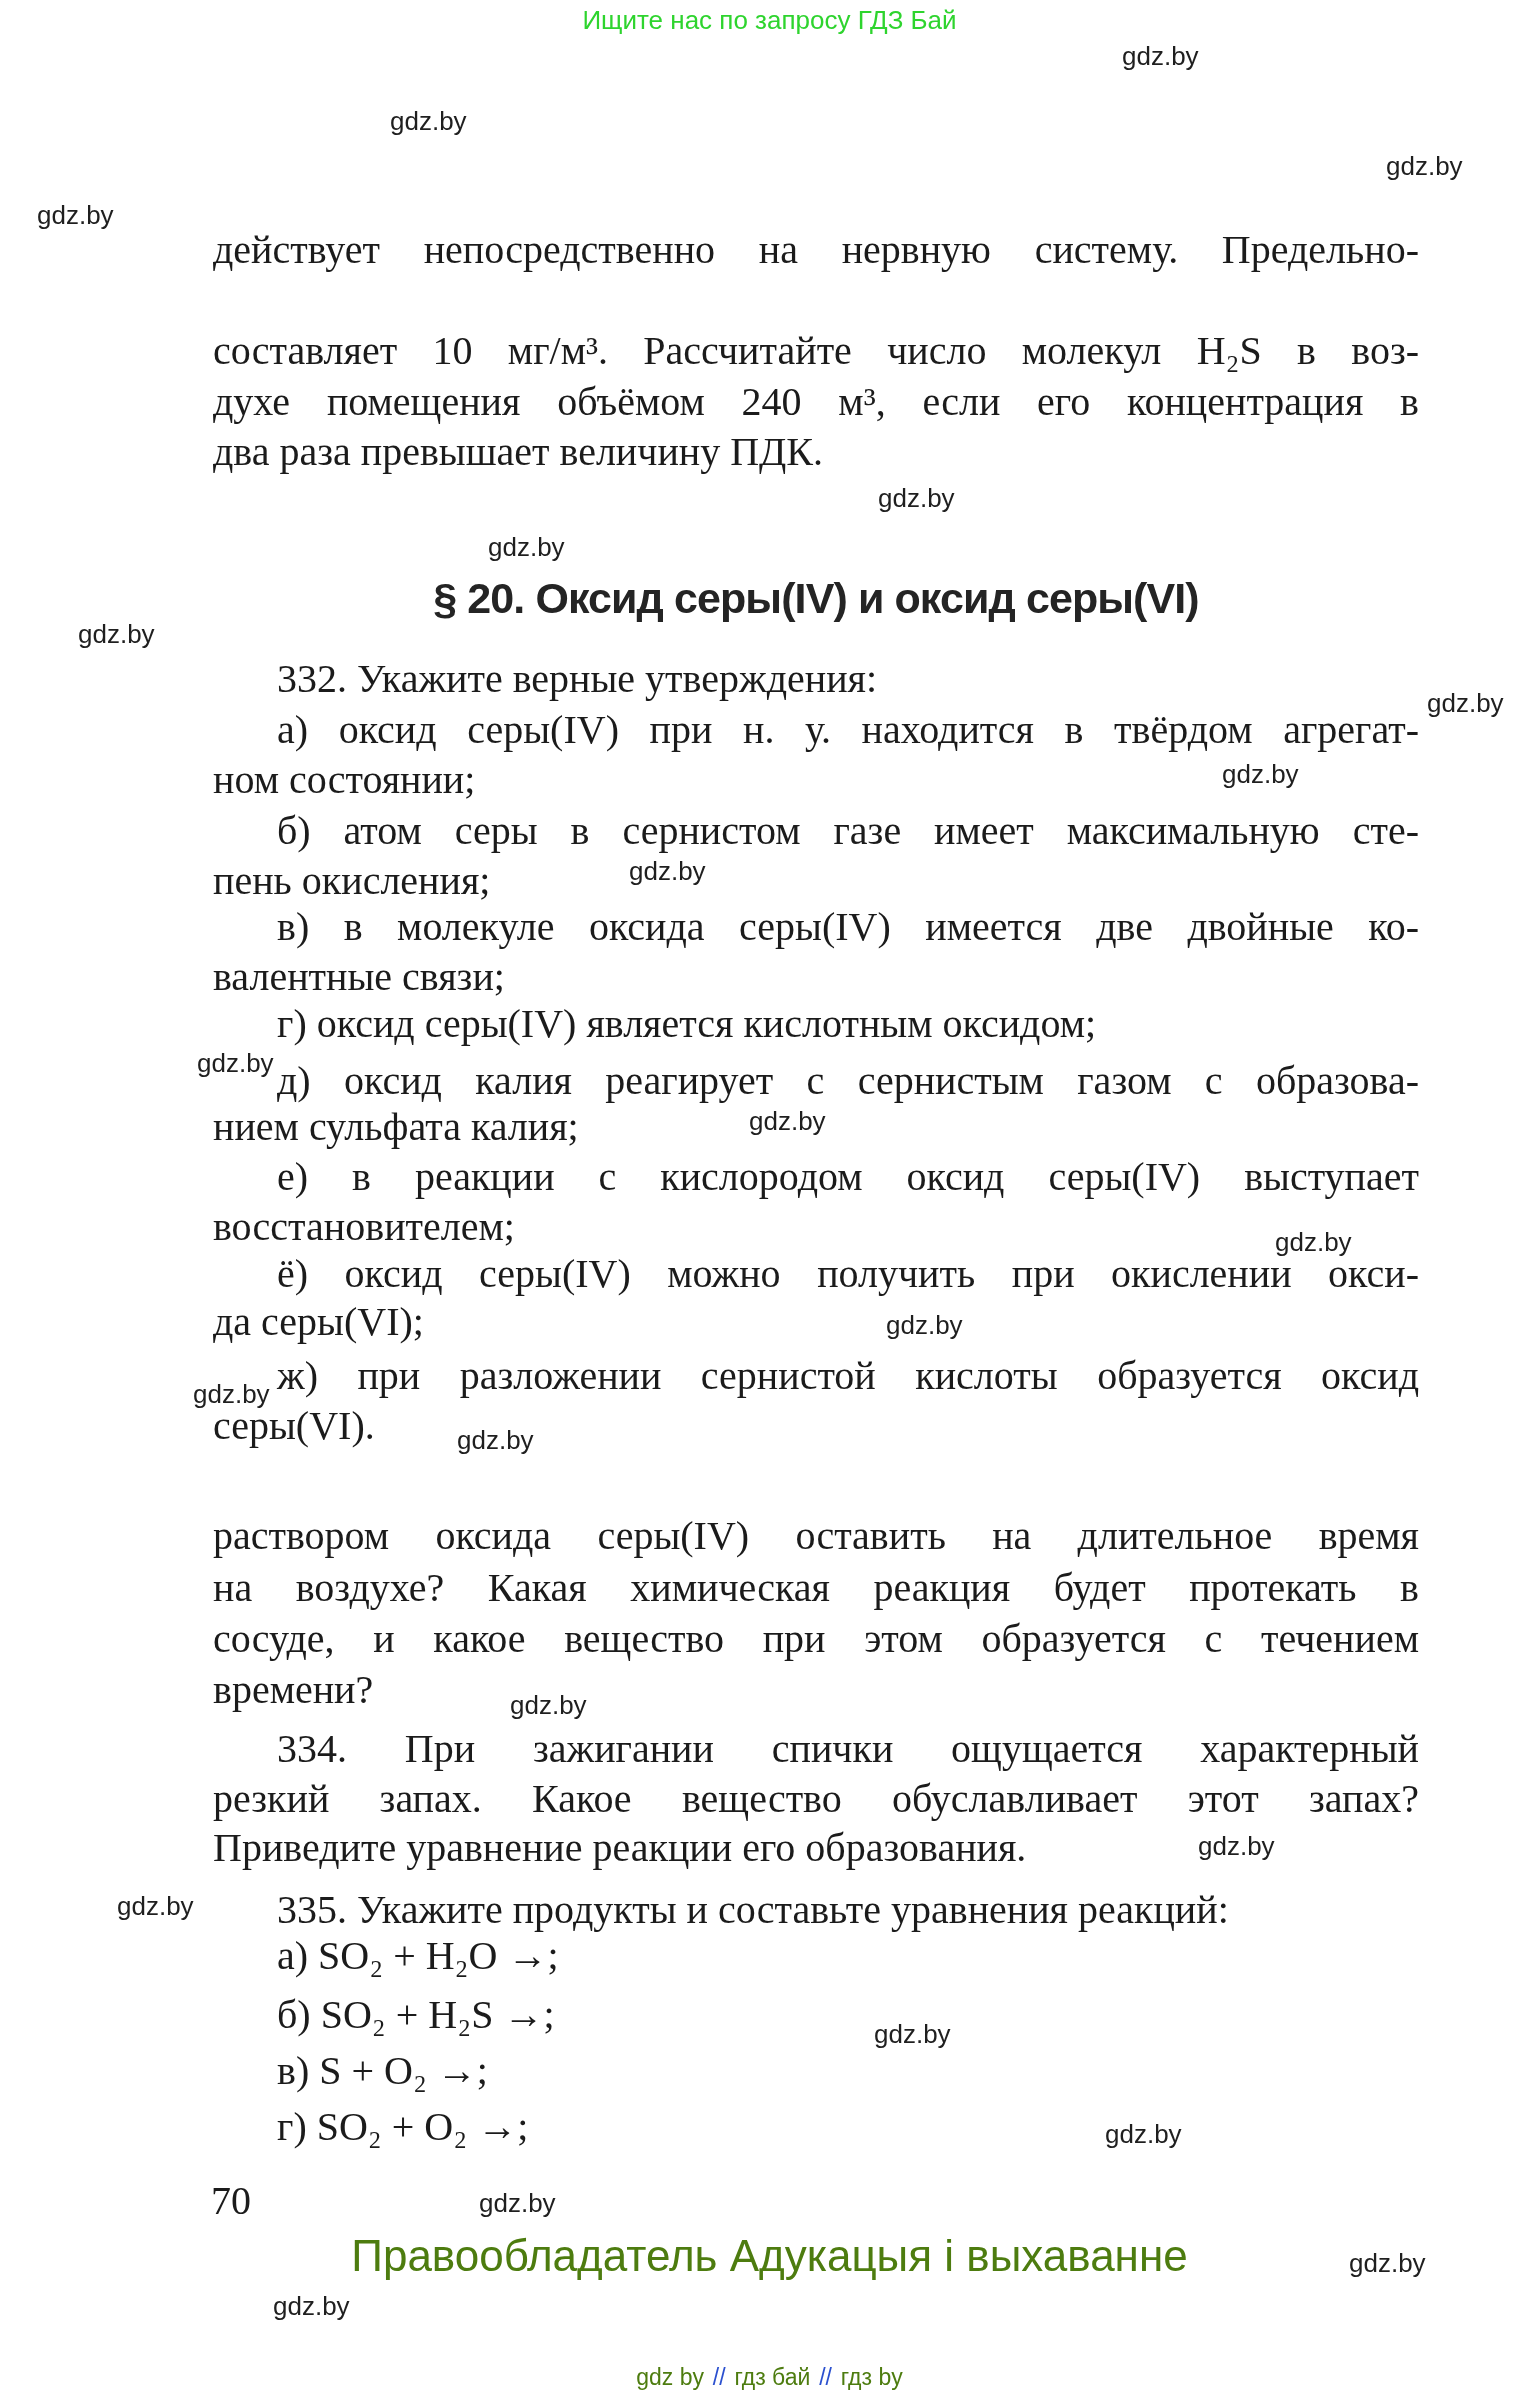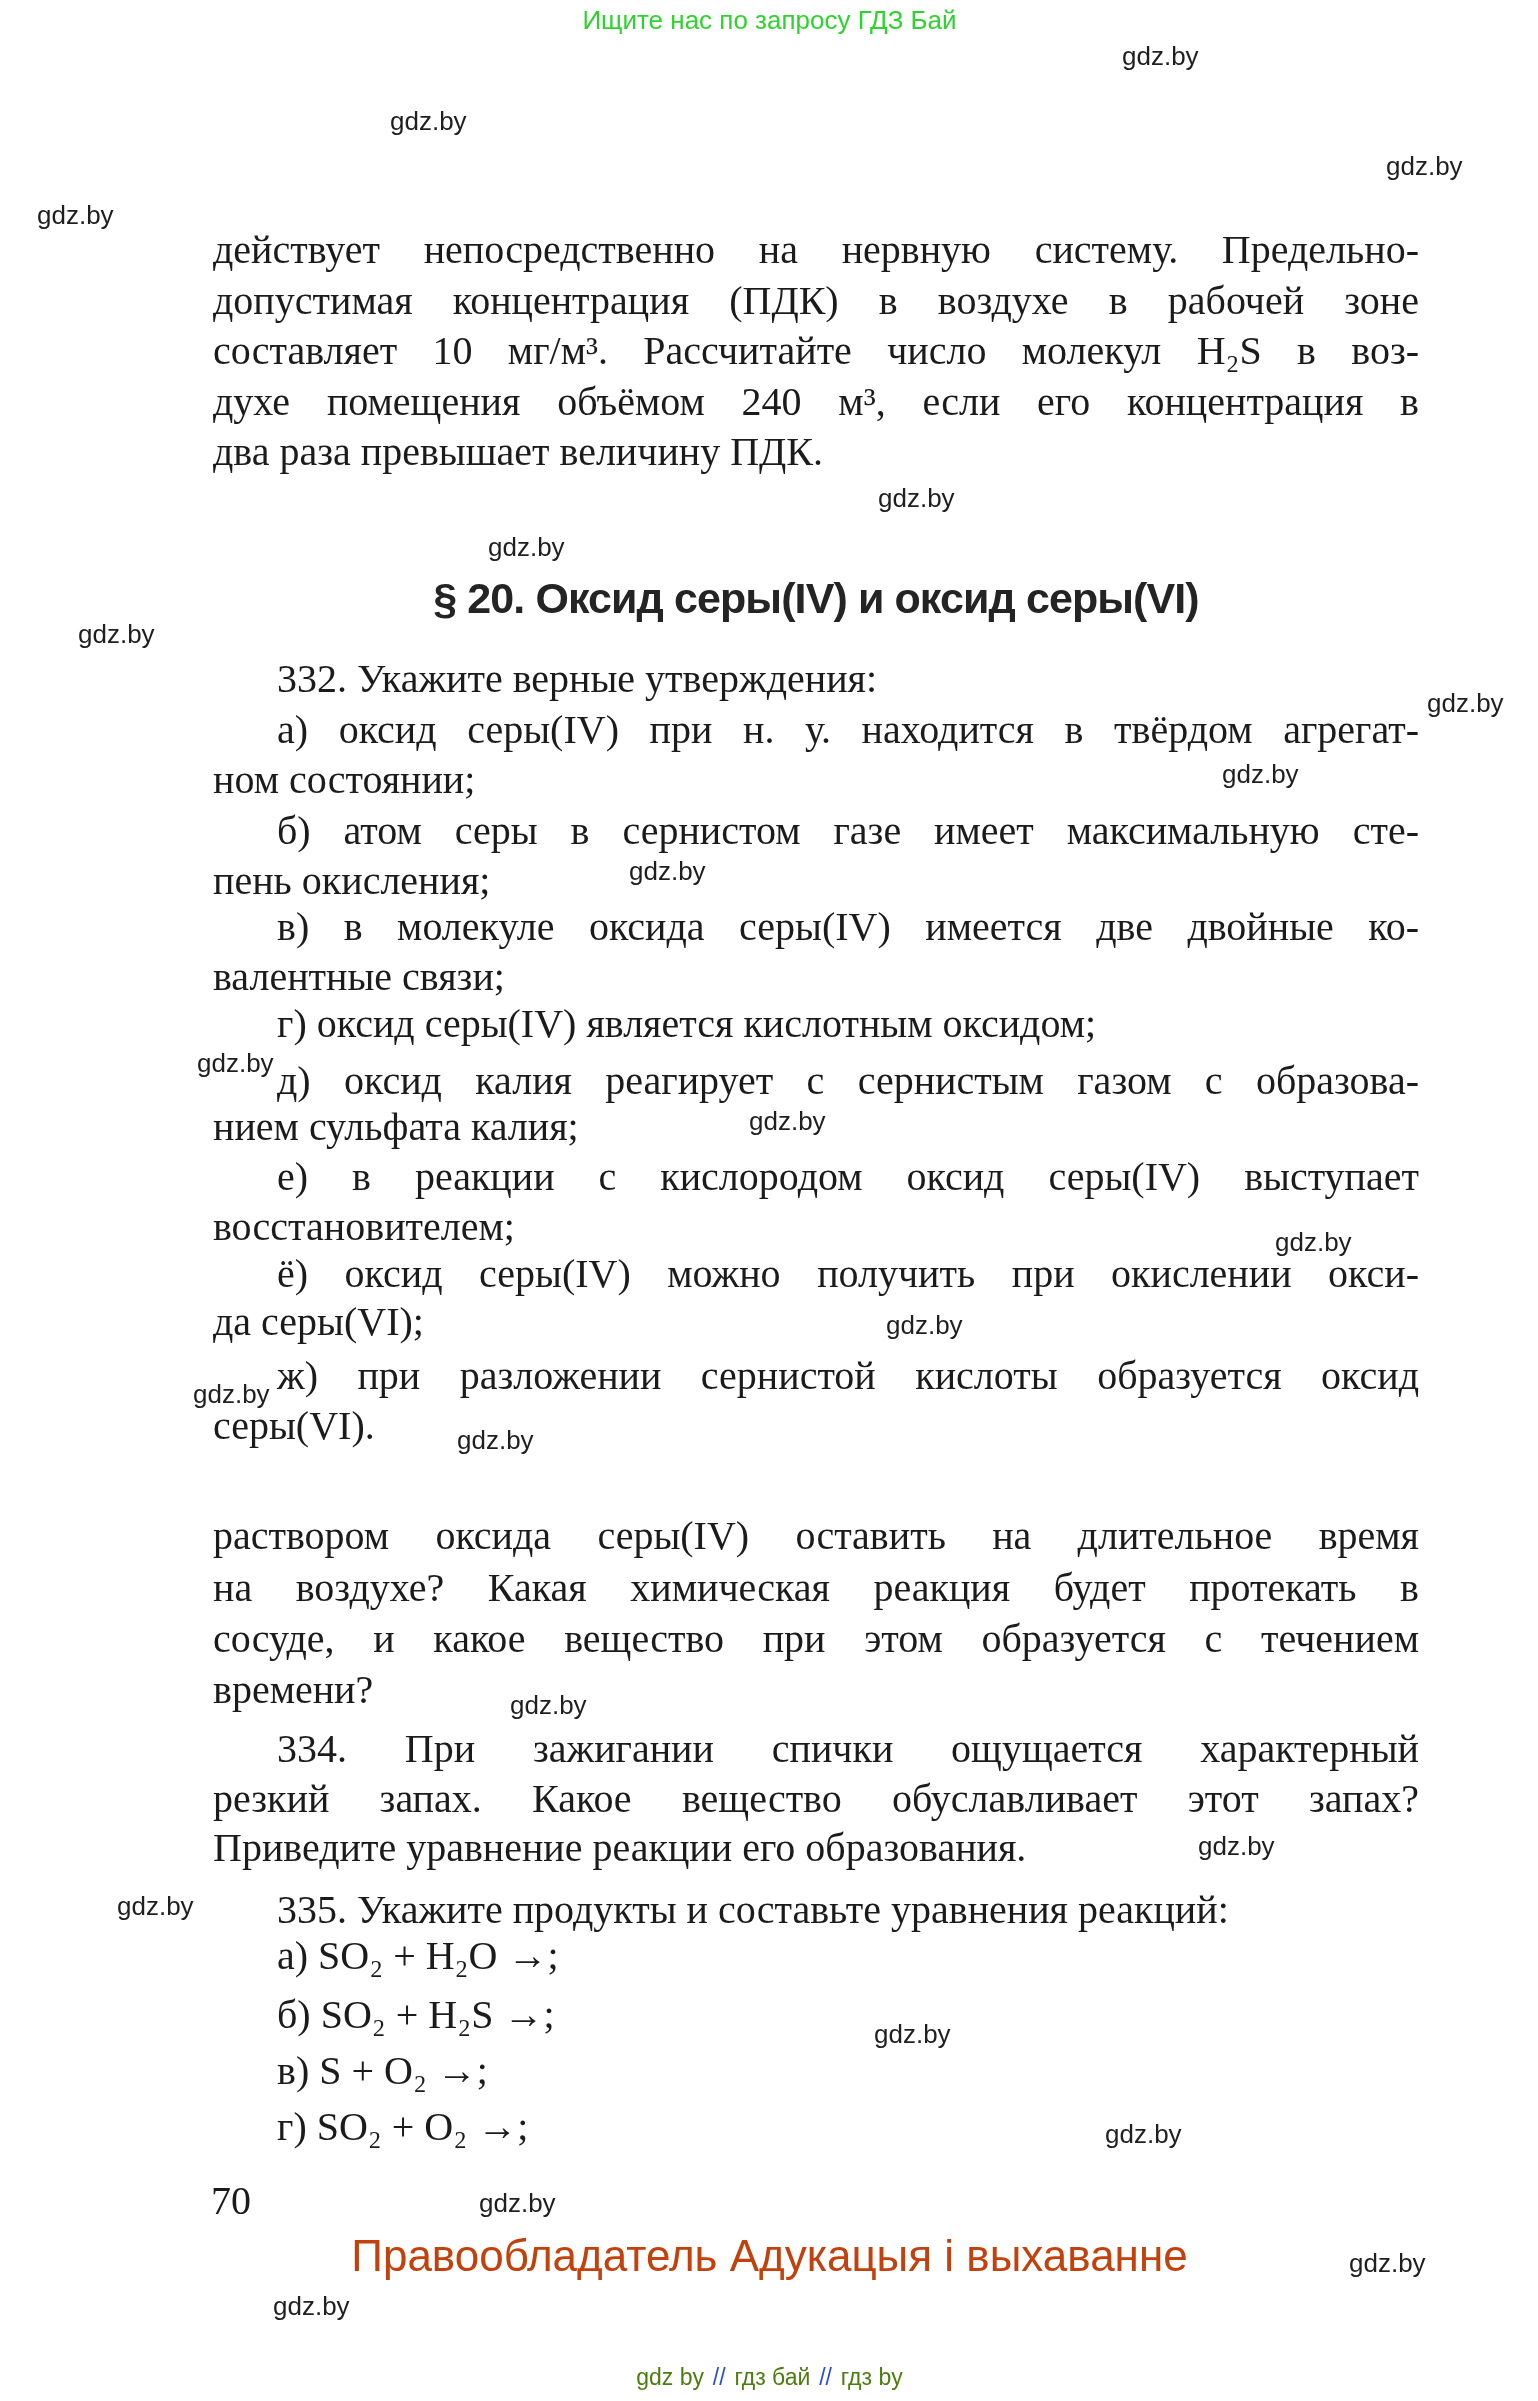--- a/index.html
+++ b/index.html
@@ -48,21 +48,21 @@
   }
   .pagenum{
     position:absolute;left:211px;top:2179px;
     font-size:40px;line-height:44px;
   }
   .pink-footer{
     position:absolute;left:0;top:2230px;width:100%;
     text-align:center;
     font-family:"Liberation Sans","DejaVu Sans",sans-serif;
     font-size:44px;line-height:51px;
-    color:#c2410c;
+    color:#4d7c0f;
   }
   .links-footer{
     position:absolute;left:0;top:2363px;width:100%;
     text-align:center;
     font-family:"Liberation Sans","DejaVu Sans",sans-serif;
     font-size:23px;line-height:28px;
     color:#2b50cf;
   }
   .links-footer a{color:#4d7c0f;text-decoration:none;margin:0 7px;cursor:pointer;}
   .links-footer .sep{margin:0 1.8px;}
@@ -93,21 +93,20 @@
   <div class="wm" style="left:510px;top:1690px">gdz.by</div>
   <div class="wm" style="left:1198px;top:1831px">gdz.by</div>
   <div class="wm" style="left:117px;top:1891px">gdz.by</div>
   <div class="wm" style="left:874px;top:2019px">gdz.by</div>
   <div class="wm" style="left:1105px;top:2119px">gdz.by</div>
   <div class="wm" style="left:479px;top:2188px">gdz.by</div>
   <div class="wm" style="left:1349px;top:2248px">gdz.by</div>
   <div class="wm" style="left:273px;top:2291px">gdz.by</div>
 
   <div class="bl j" style="top:225px">действует непосредственно на нервную систему. Предельно-</div>
-  <div class="bl j" style="top:276px">допустимая концентрация (ПДК) в воздухе в рабочей зоне</div>
   <div class="bl j" style="top:326px">составляет 10 мг/м³. Рассчитайте число молекул H₂S в воз-</div>
   <div class="bl j" style="top:377px">духе помещения объёмом 240 м³, если его концентрация в</div>
   <div class="bl" style="top:427px">два раза превышает величину ПДК.</div>
 
   <h2 class="sect">§ 20. Оксид серы(IV) и оксид серы(VI)</h2>
 
   <div class="bl ind" style="top:654px">332. Укажите верные утверждения:</div>
   <div class="bl ind j" style="top:705px">а) оксид серы(IV) при н. у. находится в твёрдом агрегат-</div>
   <div class="bl" style="top:755px">ном состоянии;</div>
   <div class="bl ind j" style="top:806px">б) атом серы в сернистом газе имеет максимальную сте-</div>

